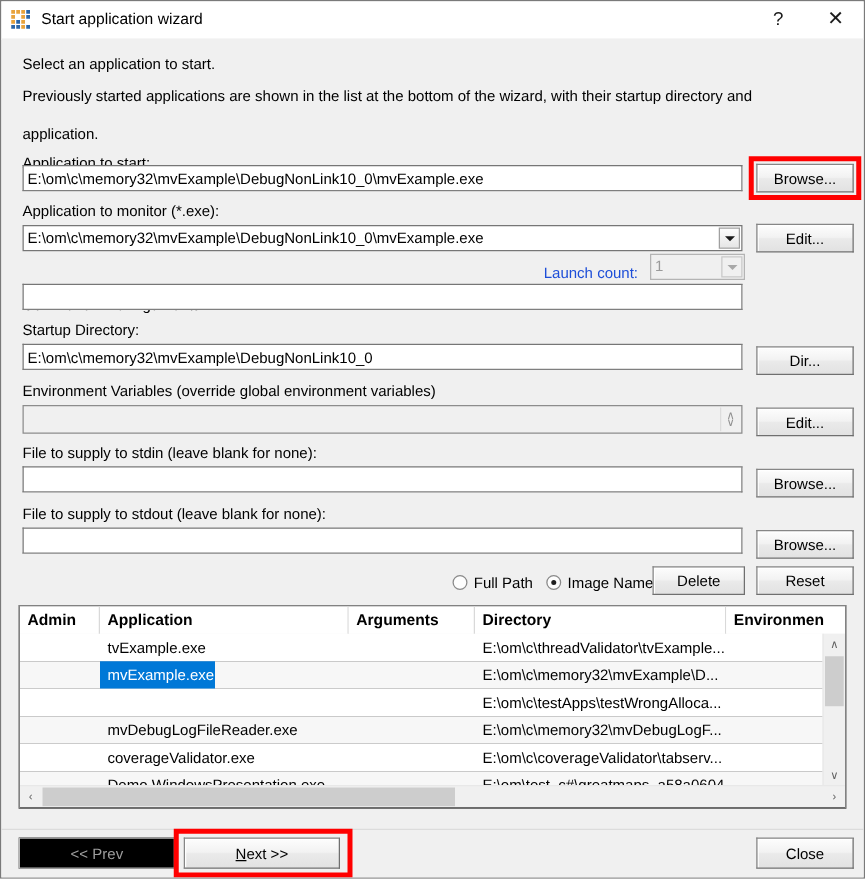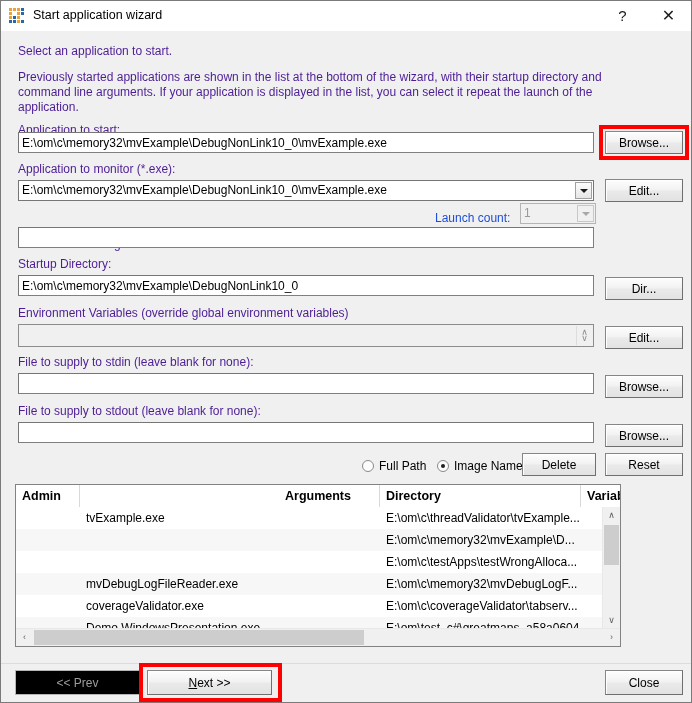--- a/index.html
+++ b/index.html
@@ -74,21 +74,21 @@
   #client {
     position: absolute;
     left: 0; top: 30px;
     width: 690px;
     height: 671px;
     background: #f0f0f0;
   }
   .lbl {
     position: absolute;
     font-size: 12px;
-    color: #4c1d95;
+    color: #000000;
     white-space: nowrap;
     line-height: 14px;
   }
   .lbl.disabled { color: #1d4ed8; }
 
   .txt {
     position: absolute;
     box-sizing: border-box;
     border: 1px solid #7f7f7f;
     border-top-color: #767676;
@@ -218,21 +218,21 @@
     position: absolute;
     border: 4px solid #ff0000;
     box-sizing: border-box;
     pointer-events: none;
   }
 
   
   #listview {
     position: absolute;
     left: 14px; top: 453px;
-    width: 606px; height: 163px;
+    width: 662px; height: 163px;
     box-sizing: border-box;
     border: 1px solid #828282;
     background: #000000;
     overflow: hidden;
   }
   #lv-header {
     position: absolute;
     left: 0; top: 0; right: 0;
     height: 22px;
     background: #ffffff;
@@ -363,21 +363,20 @@
     </button>
     <button class="tb-btn" id="close-btn">
       <span class="tb-glyph">✕</span>
     </button>
   </div>
 
   <div id="client">
 
     <div class="lbl" style="left:17px; top:13px;">Select an application to start.</div>
     <div class="lbl" style="left:17px; top:39px;">Previously started applications are shown in the list at the bottom of the wizard, with their startup directory and</div>
-    <div class="lbl" style="left:17px; top:54px;">command line arguments. If your application is displayed in the list, you can select it repeat the launch of the</div>
     <div class="lbl" style="left:17px; top:69px;">application.</div>
 
     <div class="lbl" style="left:17px; top:92px;">Application to start:</div>
     <input class="txt" style="left: 17px; top: 101px; width: 576px; height: 21px;" type="text" value="E:\om\c\memory32\mvExample\DebugNonLink10_0\mvExample.exe">
     <button class="btn" style="left:604px; top:100px; width:78px; height:23px;">Browse...</button>
     <div class="redbox" style="left:598px; top:94px; width:90px; height:35px;"></div>
 
     <div class="lbl" style="left:17px; top:131px;">Application to monitor (*.exe):</div>
     <div class="combo" style="left:17px; top:149px; width:576px; height:21px;">
       <div class="cval">E:\om\c\memory32\mvExample\DebugNonLink10_0\mvExample.exe</div>
@@ -423,35 +422,37 @@
       <span class="dot on"></span>
       <span class="rlbl">Image Name</span>
     </div>
 
     <button class="btn" style="left:521px; top:422px; width:74px; height:23px;">Delete</button>
     <button class="btn" style="left:604px; top:422px; width:78px; height:23px;">Reset</button>
 
     <div id="listview">
       <div id="lv-header">
         <div class="hcell" style="left:0;   width:64px;">Admin</div>
+        <div class="hcell" style="left:64px; width:199px;">Application</div>
         <div class="hcell" style="left:263px; width:101px;">Arguments</div>
         <div class="hcell" style="left:364px; width:201px;">Directory</div>
-        <div class="hcell" style="left:565px; width:96px; border-right:none;">Variables</div>
+        <div class="hcell" style="left:565px; width:96px; border-right:none;">Environmen</div>
       </div>
 
       <div id="lv-body">
           <div class="lv-row">
             <div class="c" style="left: 0px; width: 64px;"></div>
             <div class="c" style="left: 64px; width: 199px;">tvExample.exe</div>
             <div class="c" style="left: 263px; width: 101px;"></div>
             <div class="c" style="left: 364px; width: 201px;">E:\om\c\threadValidator\tvExample...</div>
             <div class="c" style="left: 565px; width: 96px;"></div>
           </div>
           <div class="lv-row alt">
             <div class="c" style="left: 0px; width: 64px;"></div>
+            <div class="c sel" style="left: 64px; width: 91.8px;">mvExample.exe</div>
             <div class="c" style="left: 263px; width: 101px;"></div>
             <div class="c" style="left: 364px; width: 201px;">E:\om\c\memory32\mvExample\D...</div>
             <div class="c" style="left: 565px; width: 96px;"></div>
           </div>
           <div class="lv-row">
             <div class="c" style="left: 0px; width: 64px;"></div>
             <div class="c" style="left: 263px; width: 101px;"></div>
             <div class="c" style="left: 364px; width: 201px;">E:\om\c\testApps\testWrongAlloca...</div>
             <div class="c" style="left: 565px; width: 96px;"></div>
           </div>

